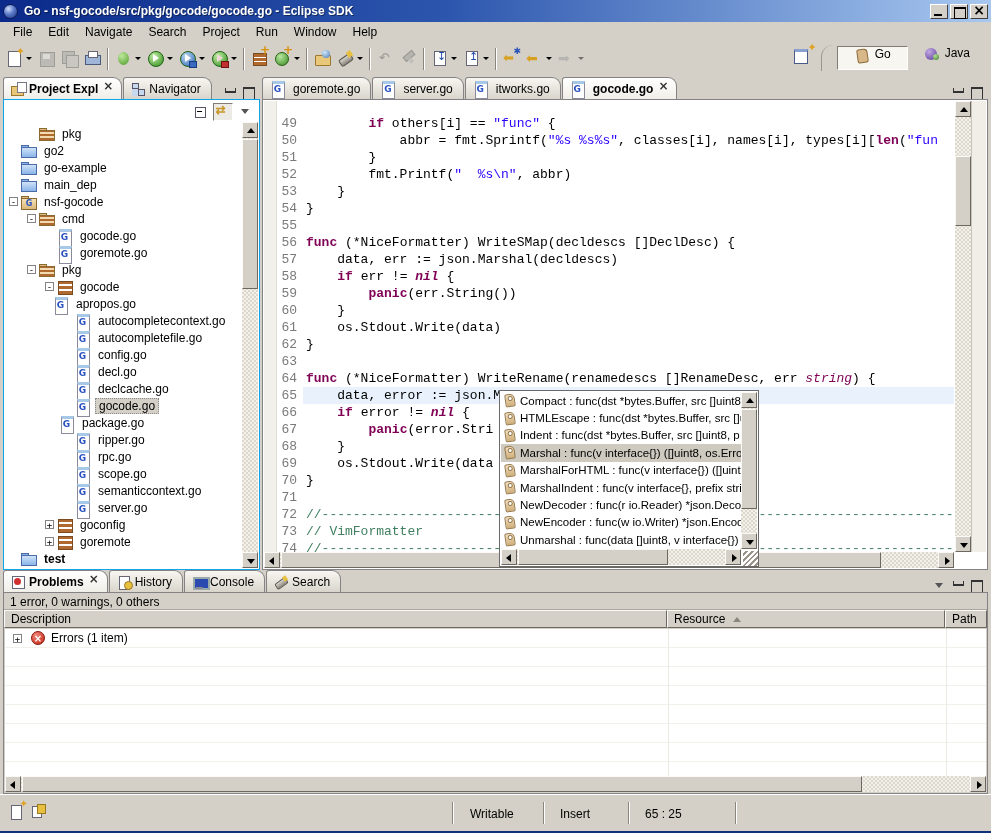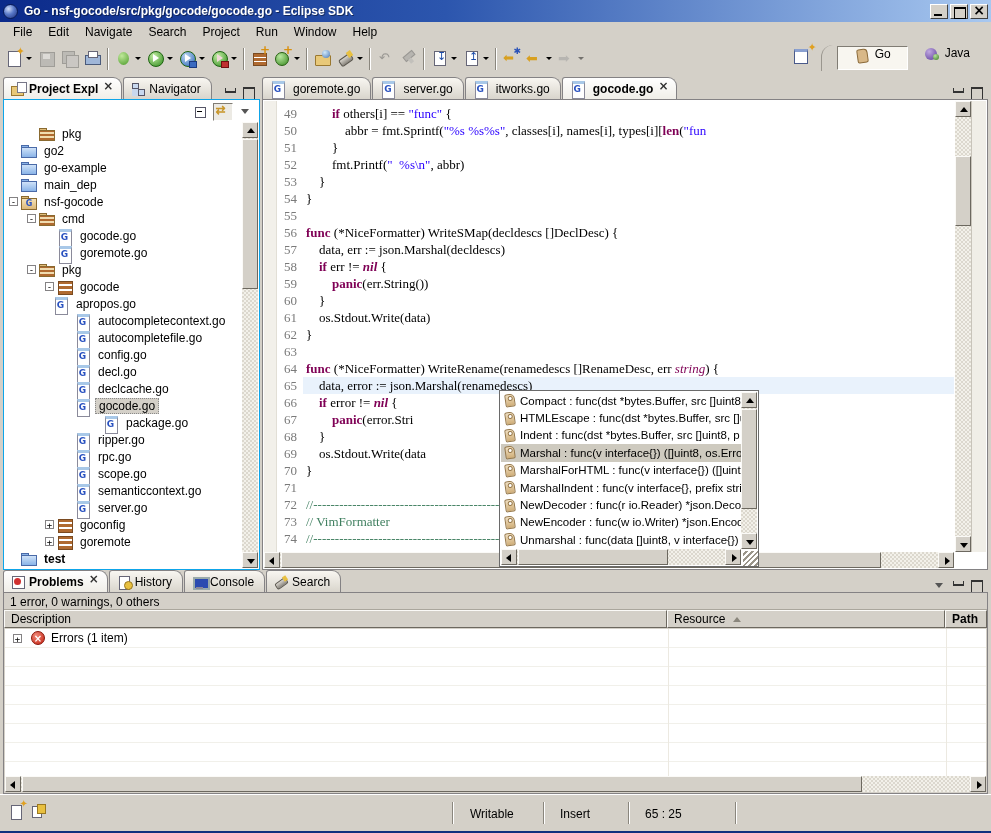--- a/index.html
+++ b/index.html
@@ -150,21 +150,21 @@
   .arr-dn::before{left:4px;top:6px;border-left:4px solid transparent;border-right:4px solid transparent;border-top:5px solid #000}
   .arr-lf::before{left:4px;top:4px;border-top:4px solid transparent;border-bottom:4px solid transparent;border-right:5px solid #000}
   .arr-rt::before{left:6px;top:4px;border-top:4px solid transparent;border-bottom:4px solid transparent;border-left:5px solid #000}
   .sb-thumb{position:absolute;background:#d4d0c8;border:1px solid;border-color:#fbfaf7 #6c685f #6c685f #fbfaf7}
 
   
   .editor{position:absolute;left:262px;top:77px;width:726px;height:493px}
   .editor-body{position:absolute;top:22px;left:0;right:0;bottom:0;border:1px solid #848284;background:#fff}
   .annot{position:absolute;left:1px;top:1px;bottom:17px;width:13px;background:#f2f0ea;border-right:1px solid #e2dfd6}
   .code{position:absolute;left:14px;top:1px;right:33px;bottom:17px;overflow:hidden;
-    font-family:Liberation Serif, serif;font-size:13px;line-height:17px;padding-top:4px}
+    font-family:Liberation Mono, monospace;font-size:13px;line-height:17px;padding-top:14px}
   .crow{display:flex;height:17px;white-space:pre}
   .lnum{width:26px;flex:none;text-align:right;color:#7a7a7a;padding-right:6px;background:#fff}
   .ctext{flex:1;padding-left:3px}
   .crow.cur .ctext{background:#e9f2fc}
   .tk-k{color:#7f0055;font-weight:bold}
   .tk-n{color:#7f0055;font-weight:bold;font-style:italic}
   .tk-i{color:#7f0055;font-style:italic}
   .tk-s{color:#2a00ff}
   .tk-c{color:#3f7f5f}
   .overview{position:absolute;right:1px;top:1px;bottom:17px;width:15px;background:#f0eee7;border-left:1px solid #c8c4ba}
@@ -428,21 +428,21 @@
         <div class="tree-row" style="padding-left: 58px;">
           <span class="exp-sp"></span>
           <span class="tico i-gofile"></span>
           <span class="tree-label">declcache.go</span>
         </div>
         <div class="tree-row sel" style="padding-left: 58px;">
           <span class="exp-sp"></span>
           <span class="tico i-gofile"></span>
           <span class="tree-label">gocode.go</span>
         </div>
-        <div class="tree-row" style="padding-left: 86px;">
+        <div class="tree-row" style="padding-left: 42px;">
           <span class="exp-sp"></span>
           <span class="tico i-gofile"></span>
           <span class="tree-label">package.go</span>
         </div>
         <div class="tree-row" style="padding-left: 58px;">
           <span class="exp-sp"></span>
           <span class="tico i-gofile"></span>
           <span class="tree-label">ripper.go</span>
         </div>
         <div class="tree-row" style="padding-left: 58px;">
@@ -638,21 +638,21 @@
   <div class="problems-body">
     <div class="summary">1 error, 0 warnings, 0 others</div>
     <div class="phead" id="problems-head">
         <span class="pcol" style="width: 663px;">
           <span>Description</span>
         </span>
         <span class="pcol" style="width: 278px;">
           <span>Resource</span>
           <span class="sort-asc"></span>
         </span>
-        <span class="pcol" style="width: 42px; flex: 1 1 0%; font-weight: bold;">
+        <span class="pcol" style="width: 42px; flex: 1 1 0%;">
           <span>Path</span>
         </span>
       </div>
     <div class="pbody" id="problems-body-rows">
       <span class="colline" style="left:663px"></span>
       <span class="colline" style="left:941px"></span>
     <div class="prow">
           <span class="expander">+</span>
           <span class="err-ic">×</span>
           <span>Errors (1 item)</span>

